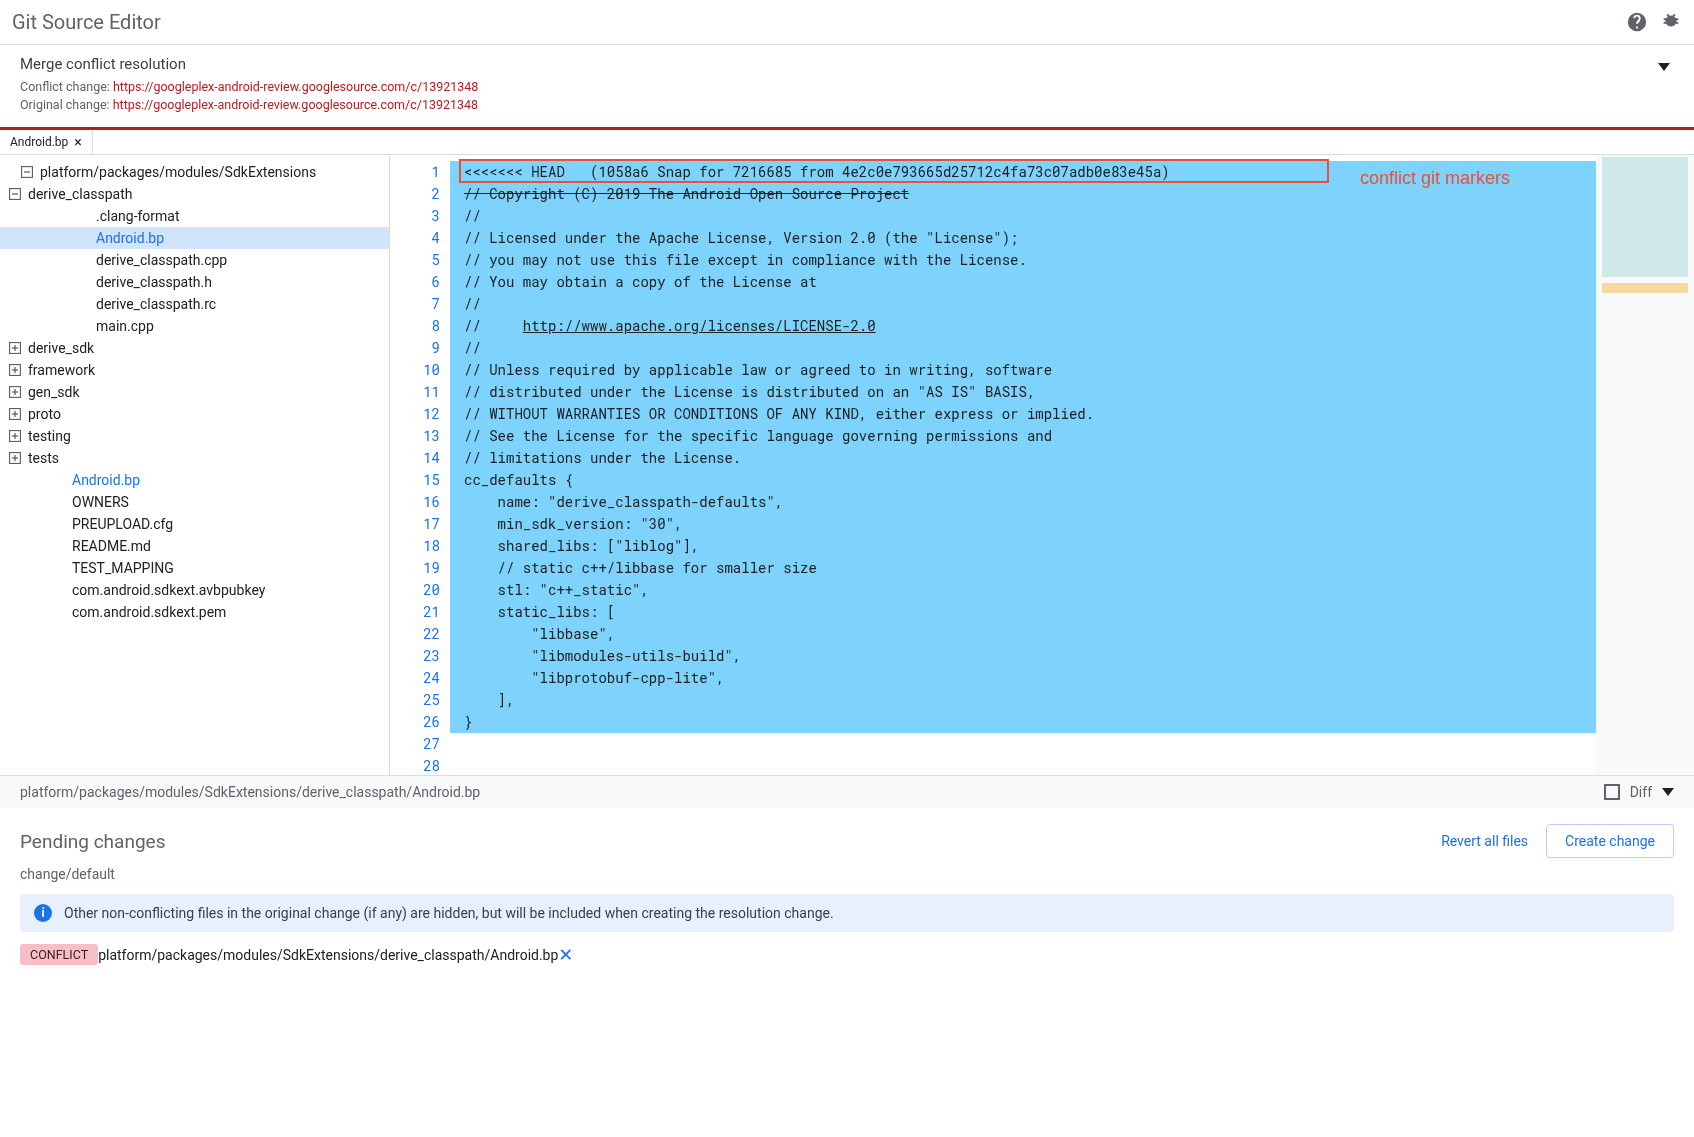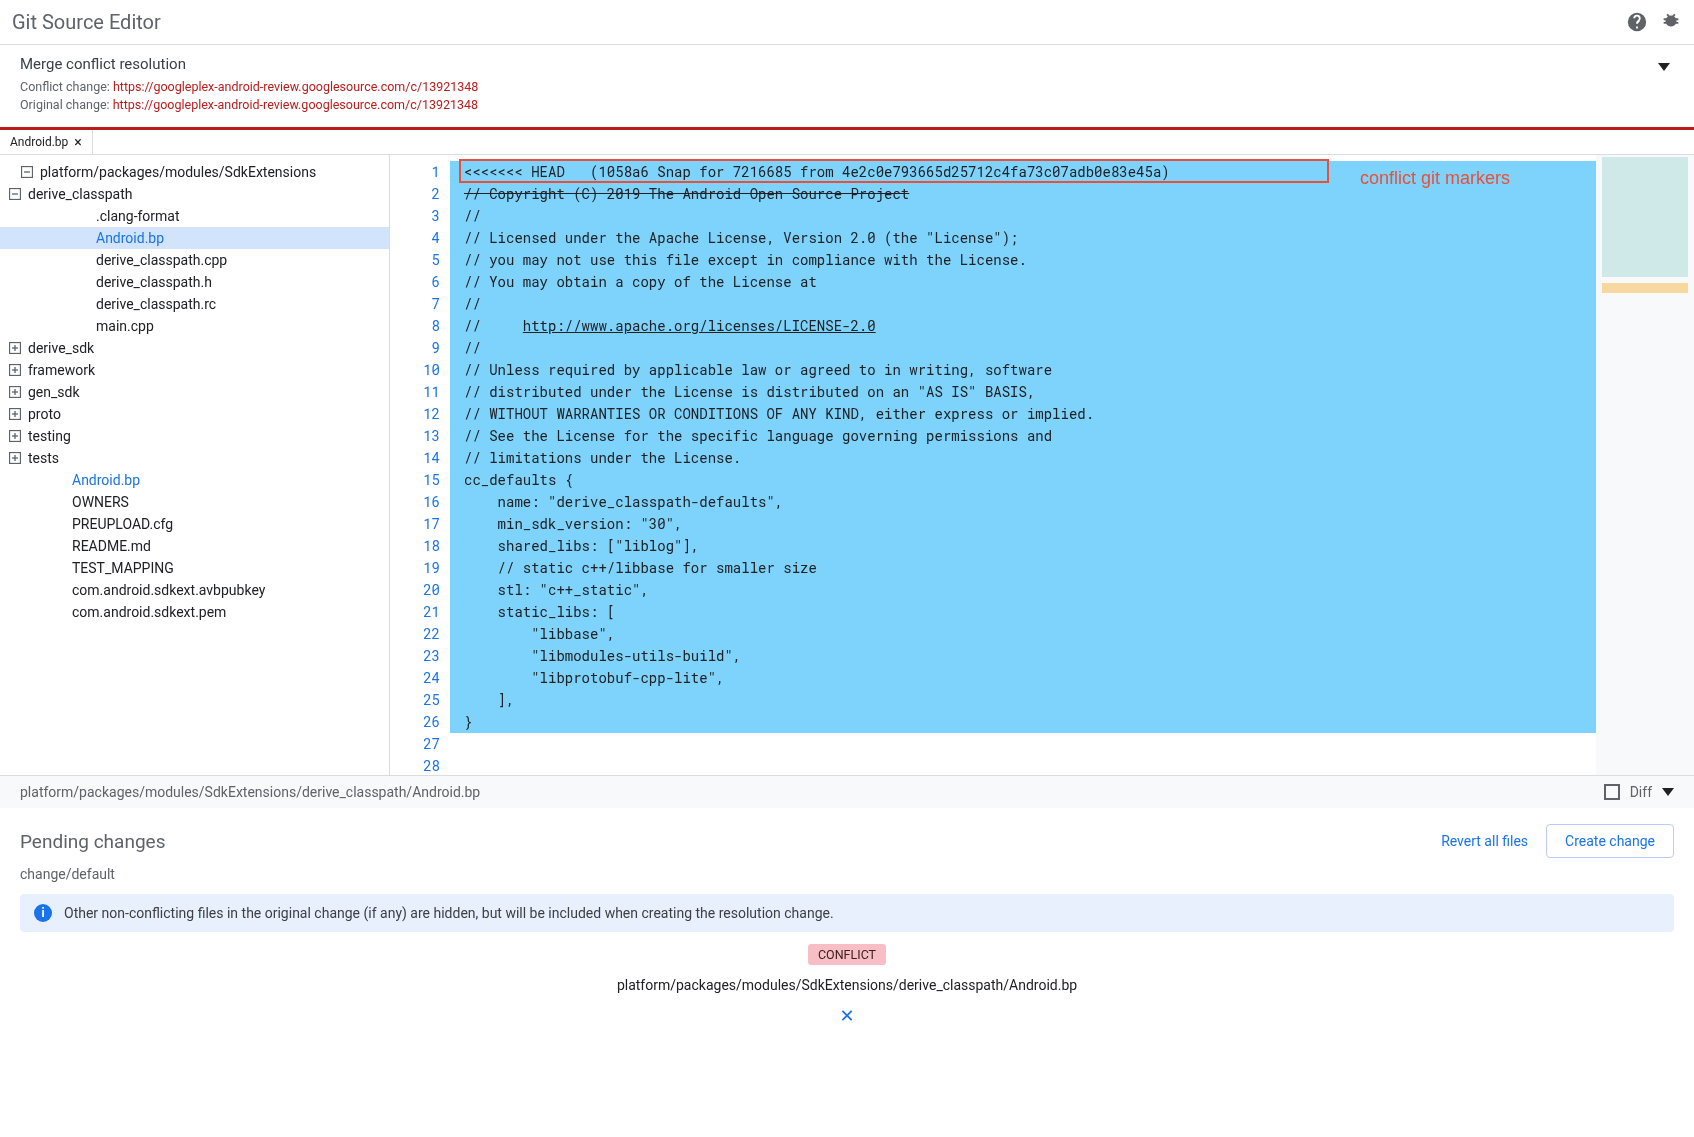--- a/index.html
+++ b/index.html
@@ -35,21 +35,21 @@
 .pathbar-right { display: flex; align-items: center; gap: 10px; }
 .checkbox-box { width: 16px; height: 16px; border: 2px solid #5f6368; }
 .pending-bar { display: flex; align-items: center; justify-content: space-between; padding: 16px 20px 8px; }
 .pending-title { font-size: 19px; color: #5f6368; }
 .pending-actions { display: flex; gap: 18px; align-items: center; justify-content: flex-end; }
 .link-btn { color: #1a73e8; font-size: 14px; cursor: pointer; }
 .create-btn { border: 1px solid #bccdf5; color: #1a73e8; padding: 8px 18px; border-radius: 4px; font-size: 14px; cursor: pointer; background: #fff; }
 .change-row { padding: 0 20px 12px; font-size: 14px; color: #5f6368; }
 .info-banner { margin: 0 20px; background: #e8f0fe; border-radius: 4px; padding: 10px 14px; display: flex; gap: 12px; align-items: center; font-size: 14px; color: #3c4043; }
 .info-dot { width: 18px; height: 18px; border-radius: 50%; background: #1a73e8; color: #fff; font-size: 12px; font-weight: bold; display: flex; align-items: center; justify-content: center; }
-.conflict-row { display: flex; align-items: center; gap: 12px; padding: 12px 20px; font-size: 14px; flex-direction: column; }
+.conflict-row { display: flex; align-items: center; padding: 12px 20px; font-size: 14px; }
 .conflict-badge { background: #f7bfc5; color: #3c2020; padding: 3px 10px; border-radius: 3px; font-size: 12.5px; }
 .remove-x { color: #1a73e8; font-size: 18px; cursor: pointer; }
 svg { display: block; }
 </style>
 </head>
 <body>
 
 <div class="header">
   <div class="header-title">Git Source Editor</div>
   <div class="header-icons">

